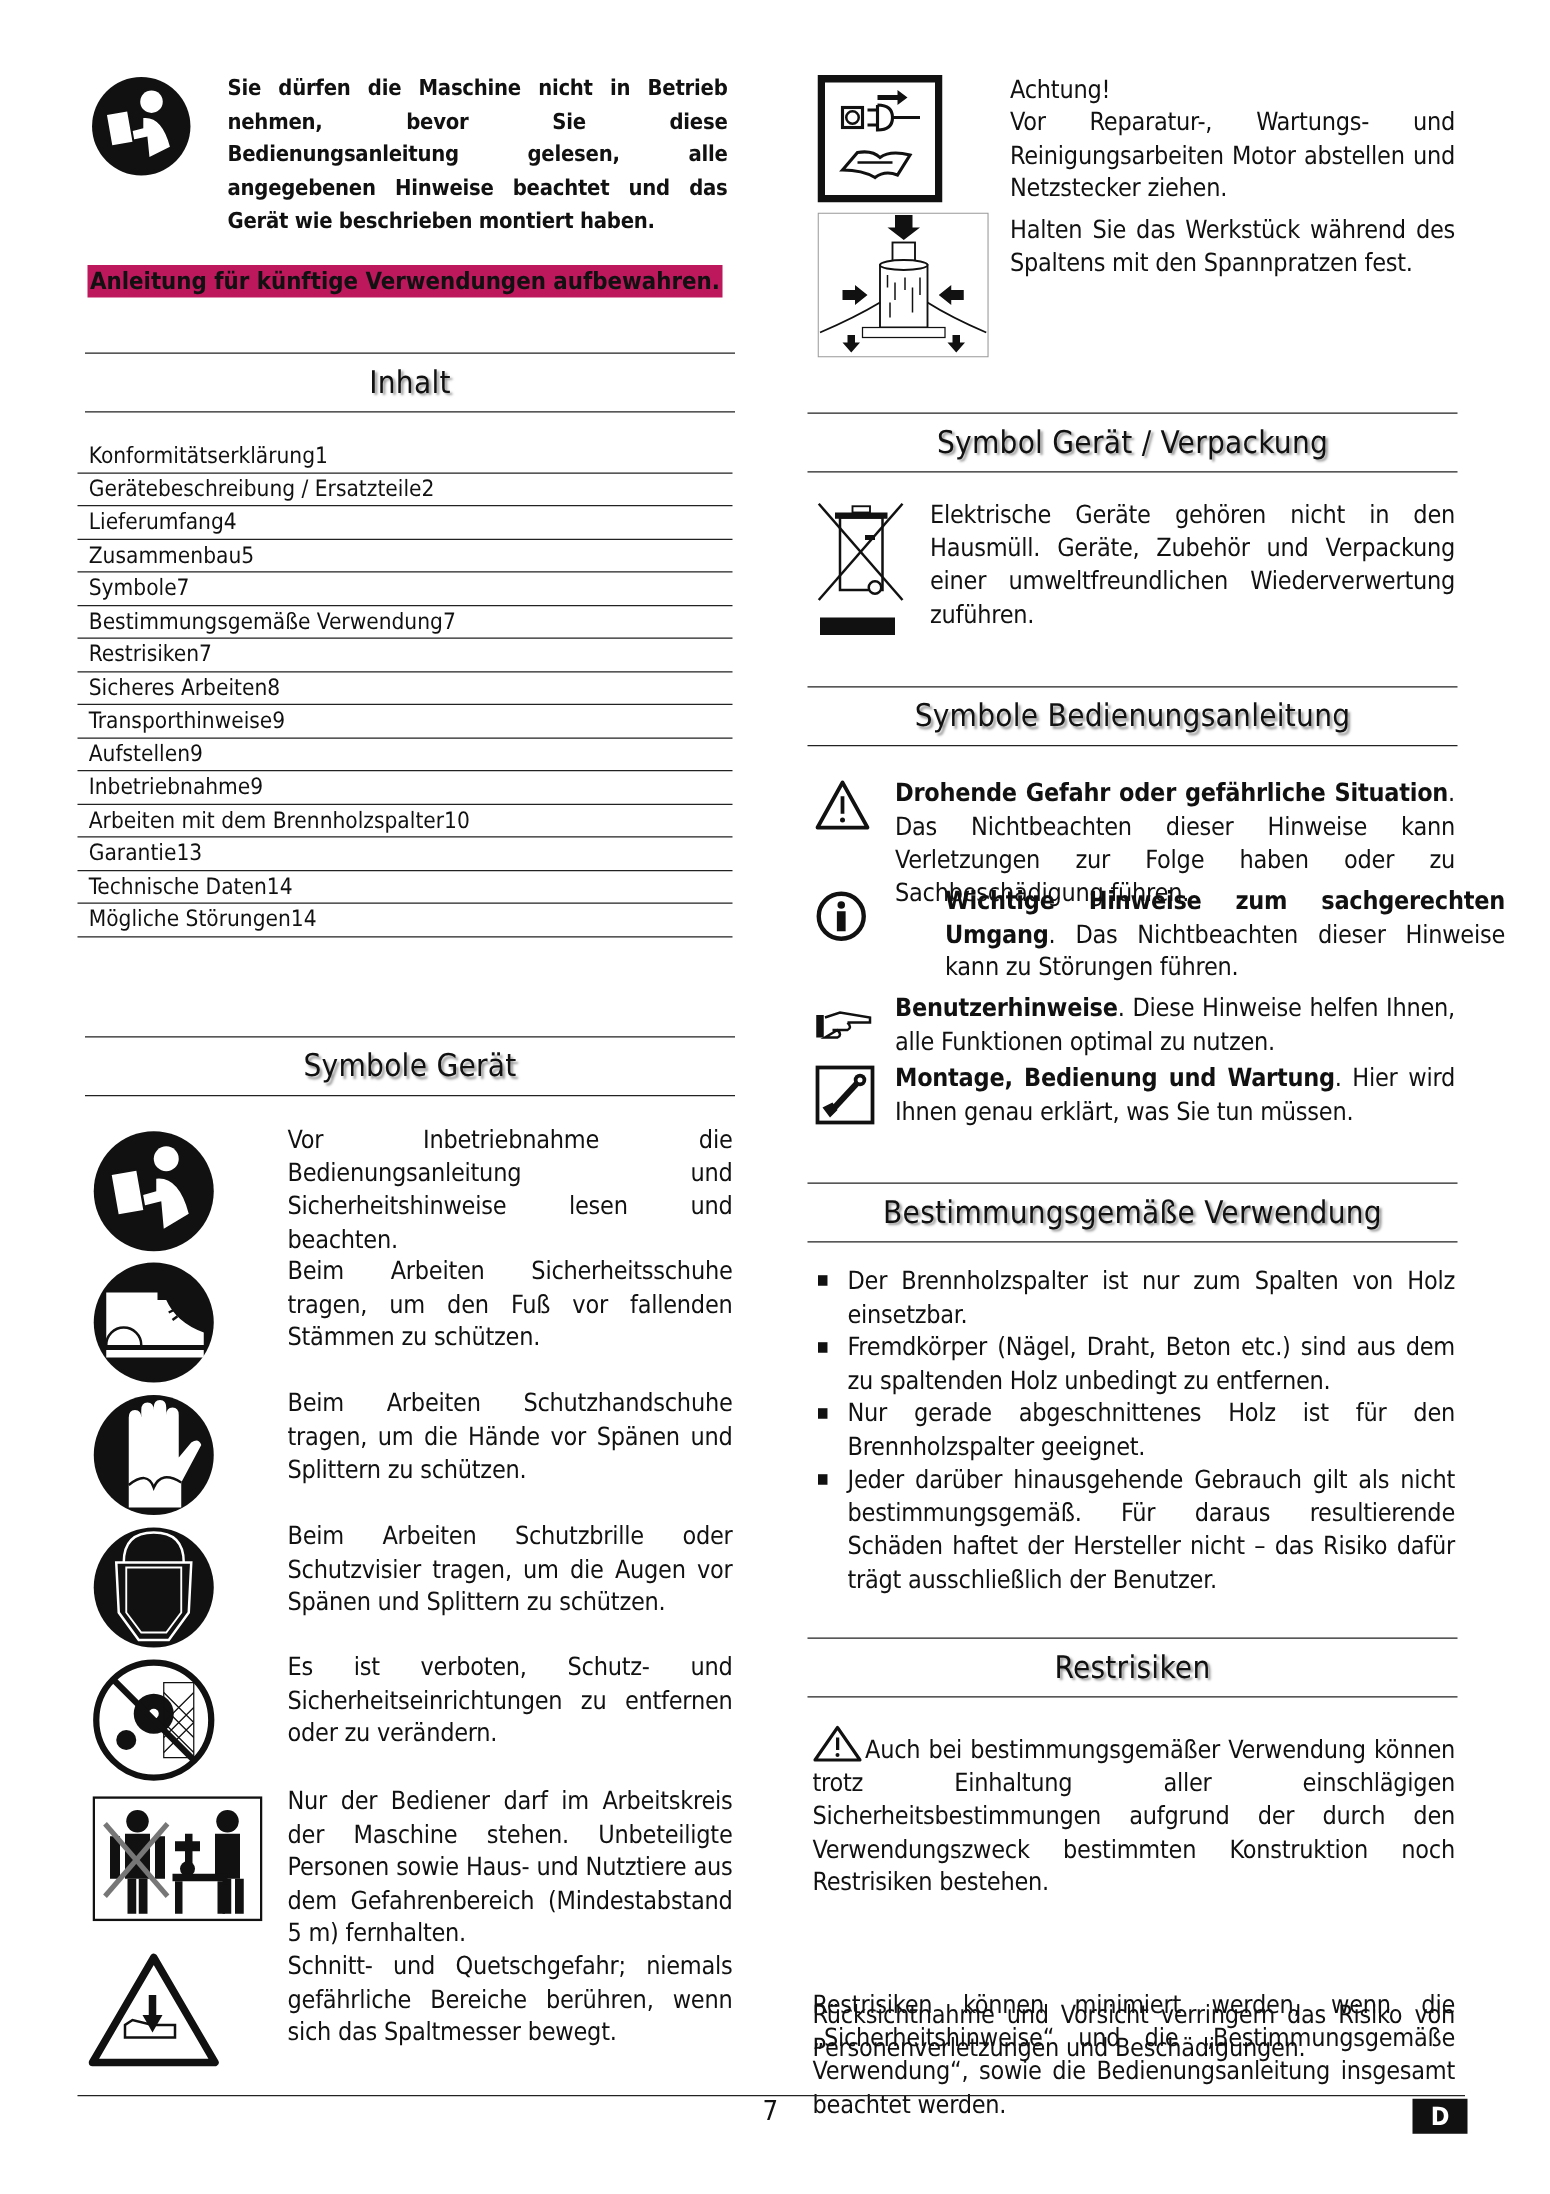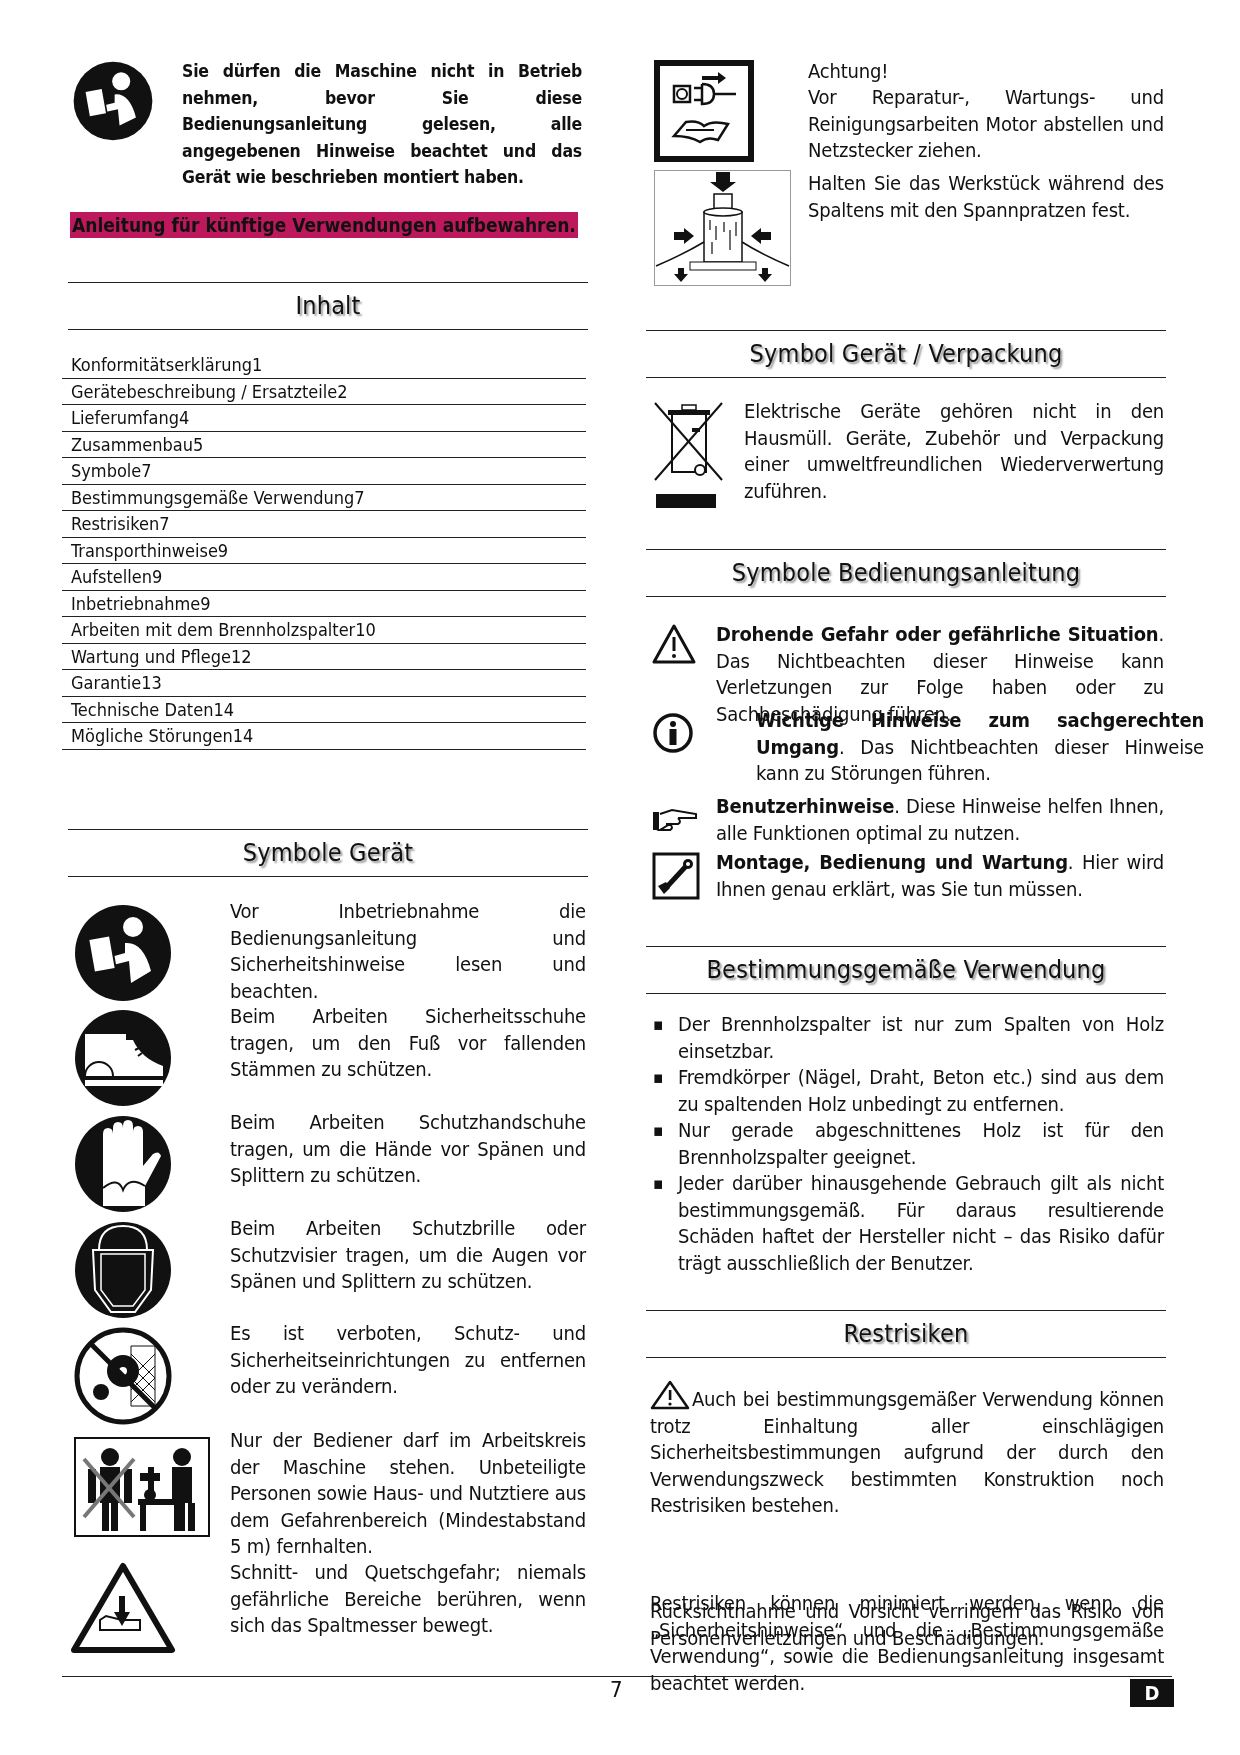--- a/index.html
+++ b/index.html
@@ -67,38 +67,38 @@
     </div>
     <div class="toc-row">
       <span>Bestimmungsgemäße Verwendung</span>
       <span>7</span>
     </div>
     <div class="toc-row">
       <span>Restrisiken</span>
       <span>7</span>
     </div>
     <div class="toc-row">
+      <span>Sicheres Arbeiten</span>
+      <span>8</span>
+    </div>
+    <div class="toc-row">
       <span>Transporthinweise</span>
       <span>9</span>
     </div>
     <div class="toc-row">
       <span>Aufstellen</span>
       <span>9</span>
     </div>
     <div class="toc-row">
       <span>Inbetriebnahme</span>
       <span>9</span>
     </div>
     <div class="toc-row">
       <span>Arbeiten mit dem Brennholzspalter</span>
       <span>10</span>
-    </div>
-    <div class="toc-row">
-      <span>Wartung und Pflege</span>
-      <span>12</span>
     </div>
     <div class="toc-row">
       <span>Garantie</span>
       <span>13</span>
     </div>
     <div class="toc-row">
       <span>Technische Daten</span>
       <span>14</span>
     </div>
     <div class="toc-row">

